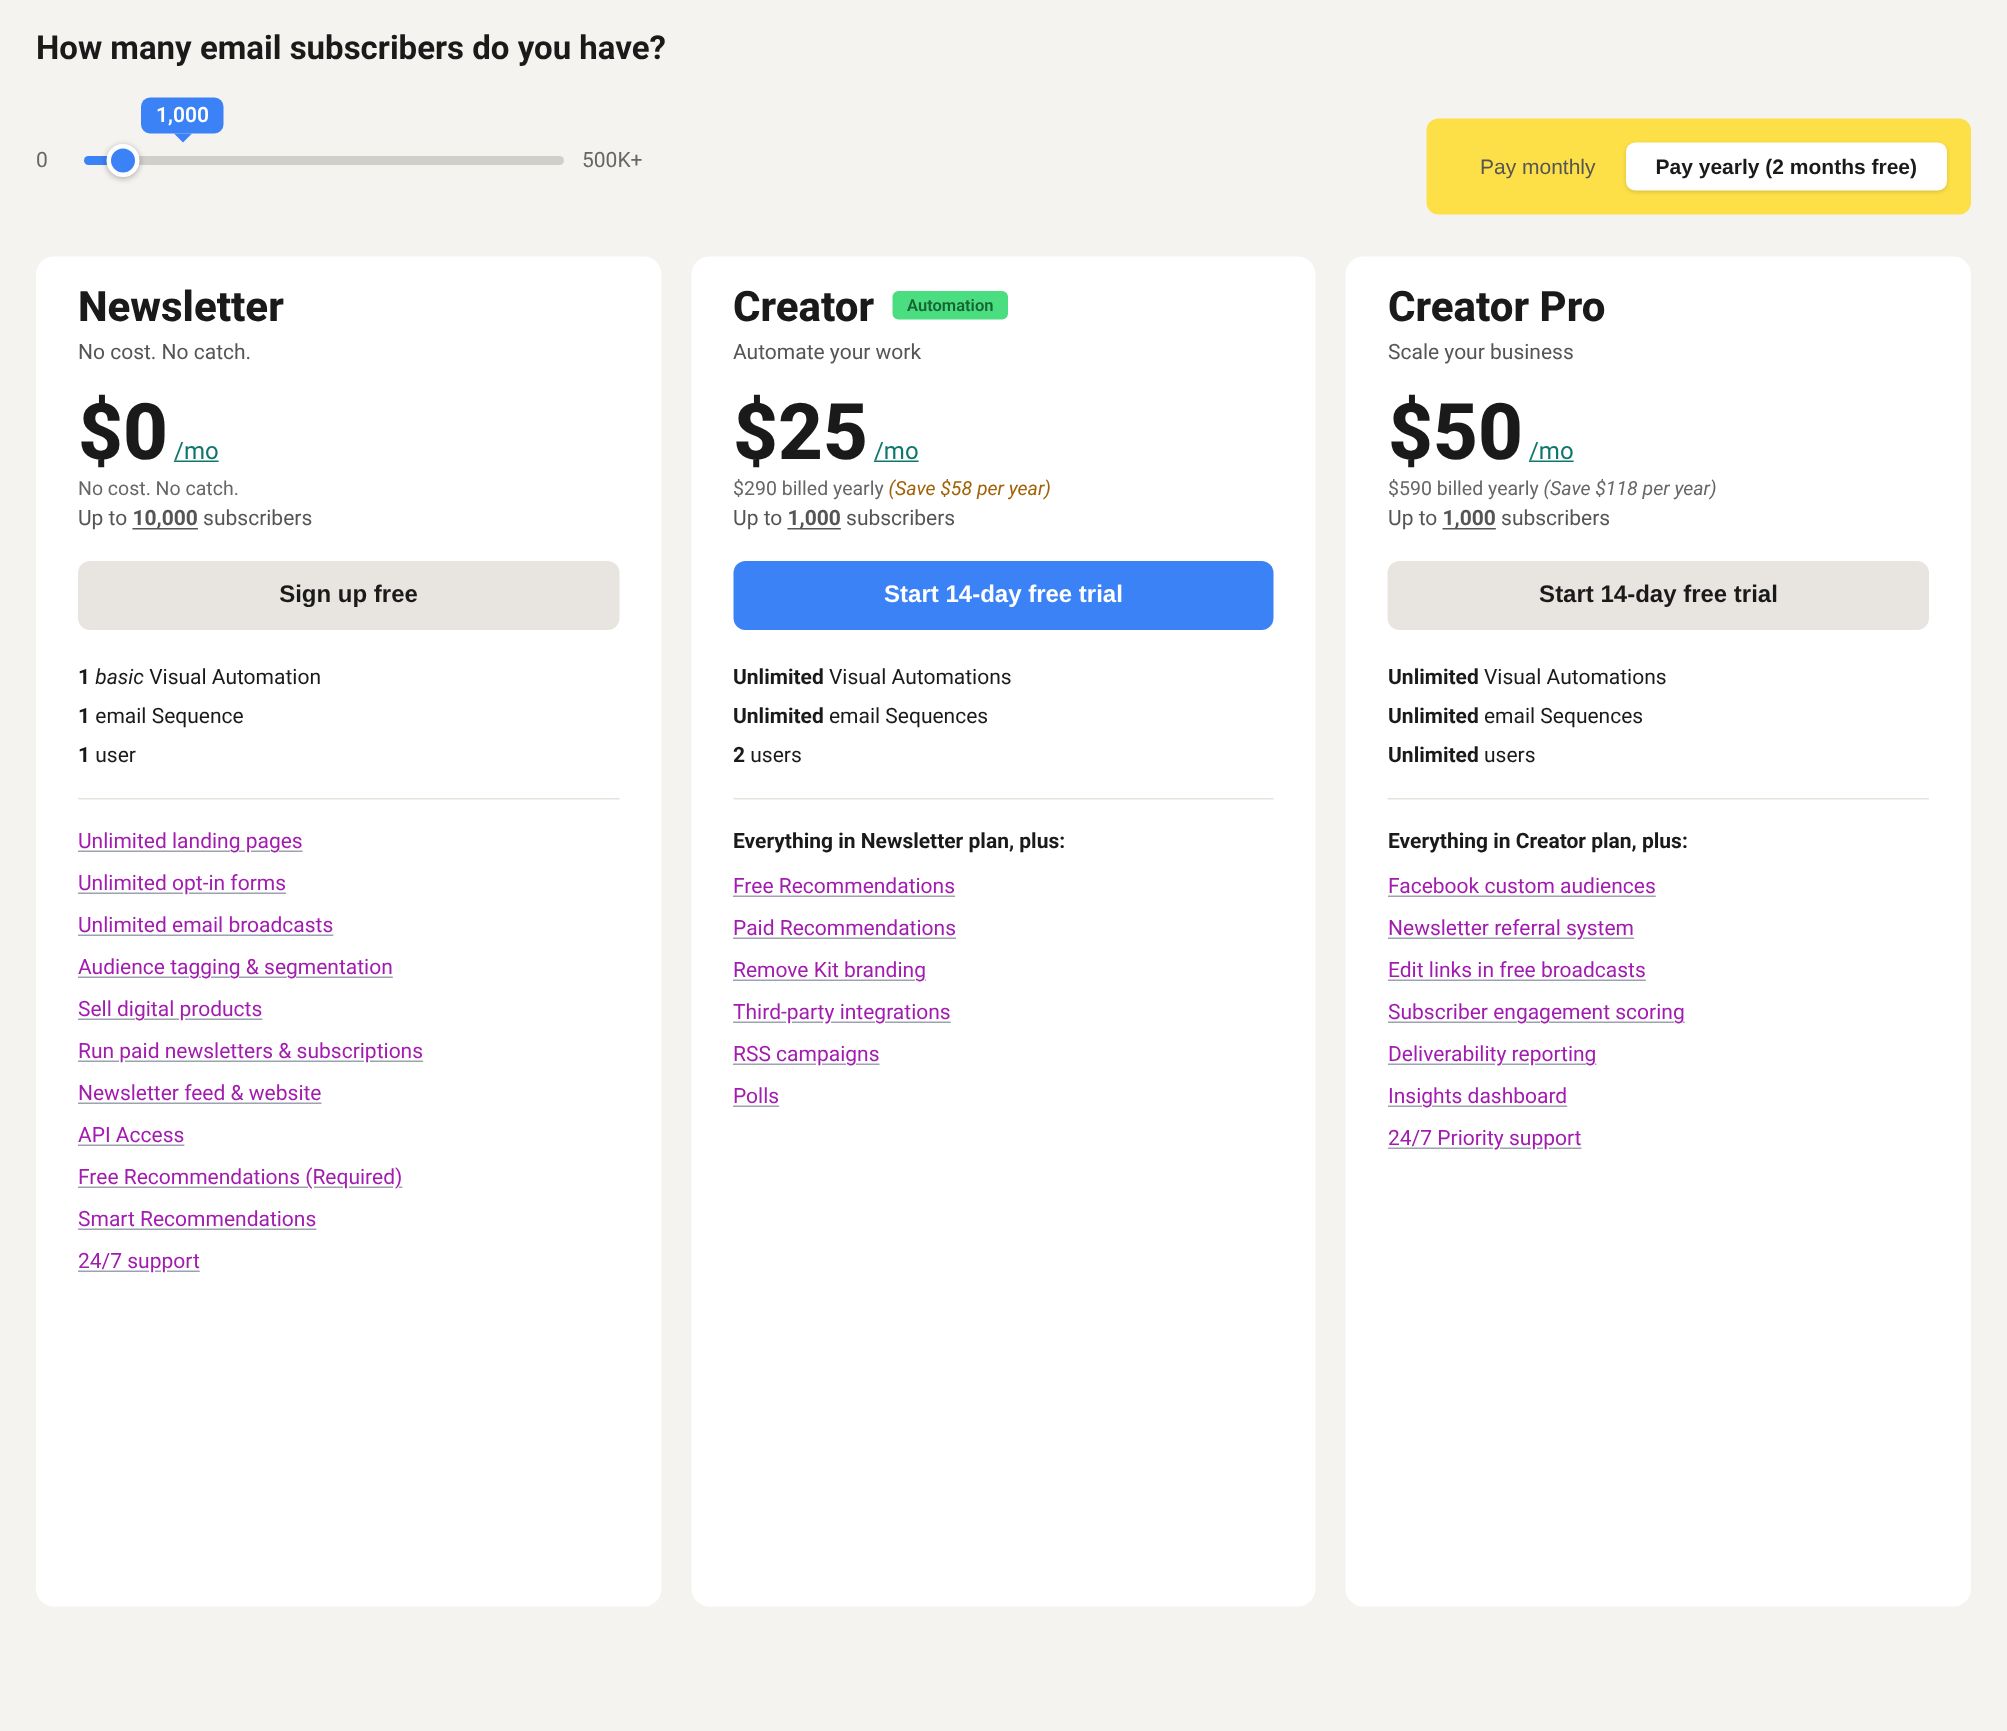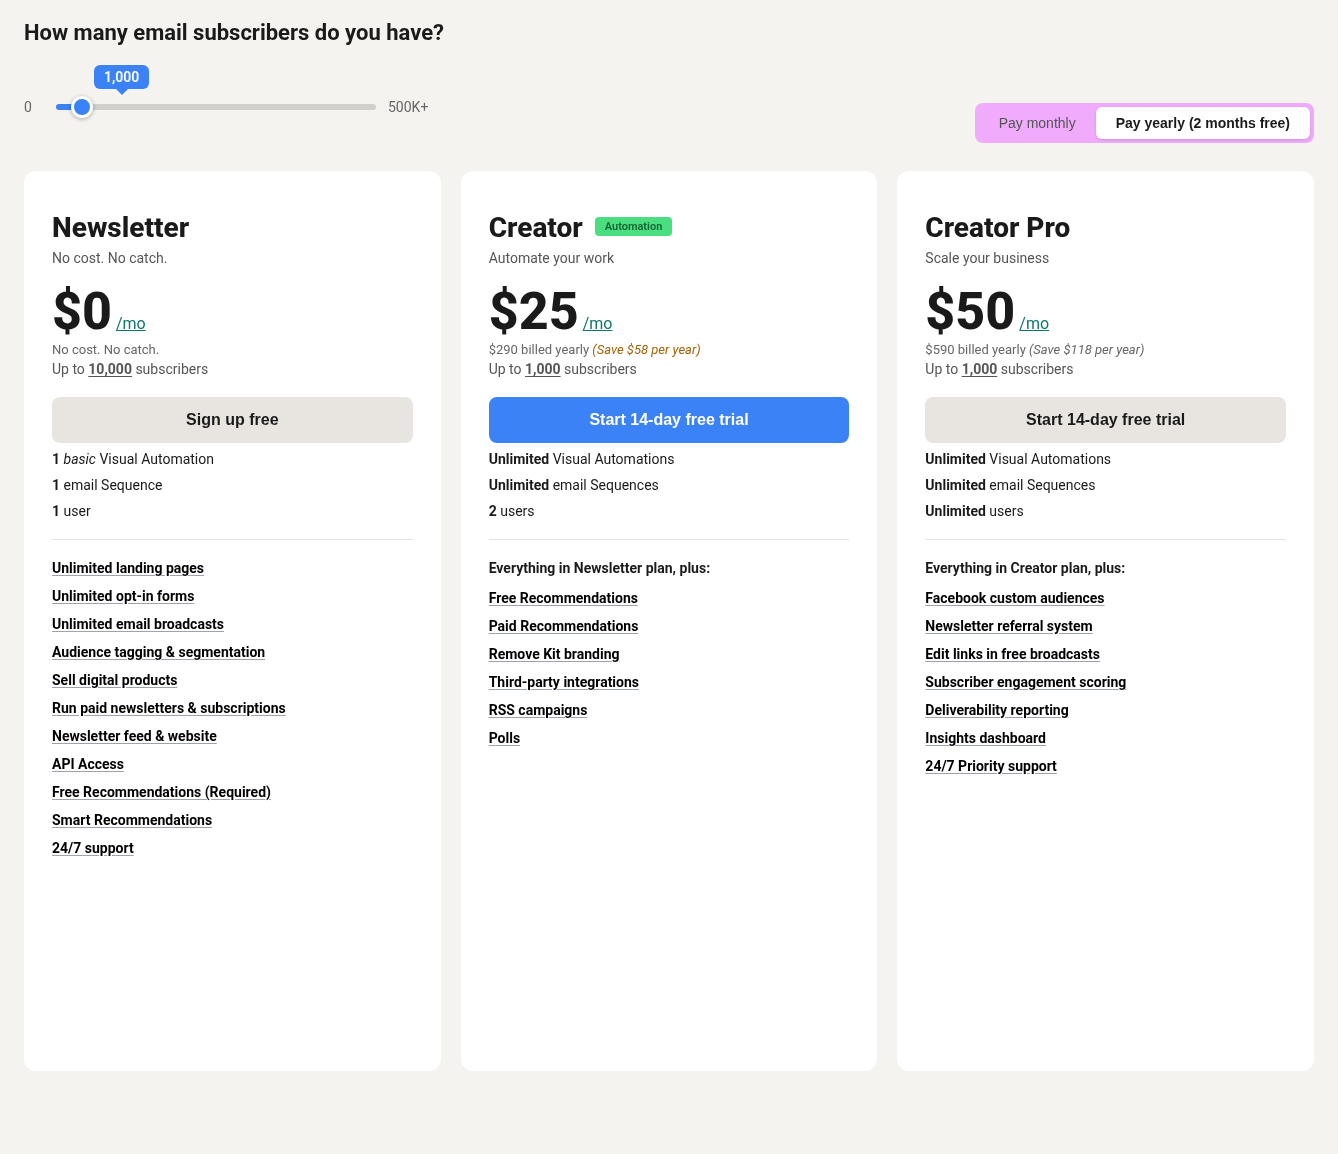--- a/index.html
+++ b/index.html
@@ -79,23 +79,23 @@
       border-radius: 50%;
       background: #3b82f6;
       border: 3px solid white;
       box-shadow: 0 1px 4px rgba(0,0,0,0.3);
       cursor: pointer;
     }
 
     .billing-toggle {
       display: flex;
       gap: 0;
-      background: #f0abfc;
+      background: #fde047;
       border-radius: 8px;
-      padding: 4px;
+      padding: 16px;
       width: fit-content;
       margin-left: auto;
       margin-bottom: 0;
       float: right;
     }
 
     .billing-btn {
       padding: 8px 20px;
       border-radius: 6px;
       font-size: 14px;
@@ -120,21 +120,21 @@
     .plans-container {
       display: flex;
       gap: 20px;
       margin-top: 20px;
       clear: both;
     }
 
     .plan-card {
       background: white;
       border-radius: 12px;
-      padding: 40px 28px;
+      padding: 17px 28px;
       flex: 1;
       min-height: 900px;
     }
 
     .plan-header {
       display: flex;
       align-items: flex-start;
       gap: 12px;
       margin-bottom: 6px;
     }
@@ -191,21 +191,21 @@
     }
 
     .cta-btn {
       width: 100%;
       padding: 14px;
       border-radius: 8px;
       font-size: 16px;
       font-weight: 700;
       border: none;
       cursor: pointer;
-      margin-bottom: 8px;
+      margin-bottom: 24px;
     }
 
     .cta-btn.secondary {
       background: #e8e5e0;
       color: #1a1a1a;
     }
 
     .cta-btn.primary {
       background: #3b82f6;
       color: white;
@@ -237,27 +237,26 @@
 
     .features-list-title {
       font-size: 14px;
       font-weight: 700;
       color: #1a1a1a;
       margin-bottom: 14px;
     }
 
     .feature-link {
       font-size: 14px;
-      color: #000000;
+      color: #a21caf;
       margin-bottom: 12px;
       text-decoration: underline;
       text-underline-offset: 2px;
       text-decoration-color: #9ca3af;
       cursor: pointer;
-      font-weight: bold;
     }
 
     .top-controls {
       display: flex;
       align-items: flex-end;
       justify-content: space-between;
       margin-bottom: 28px;
     }
   </style>
 </head>

